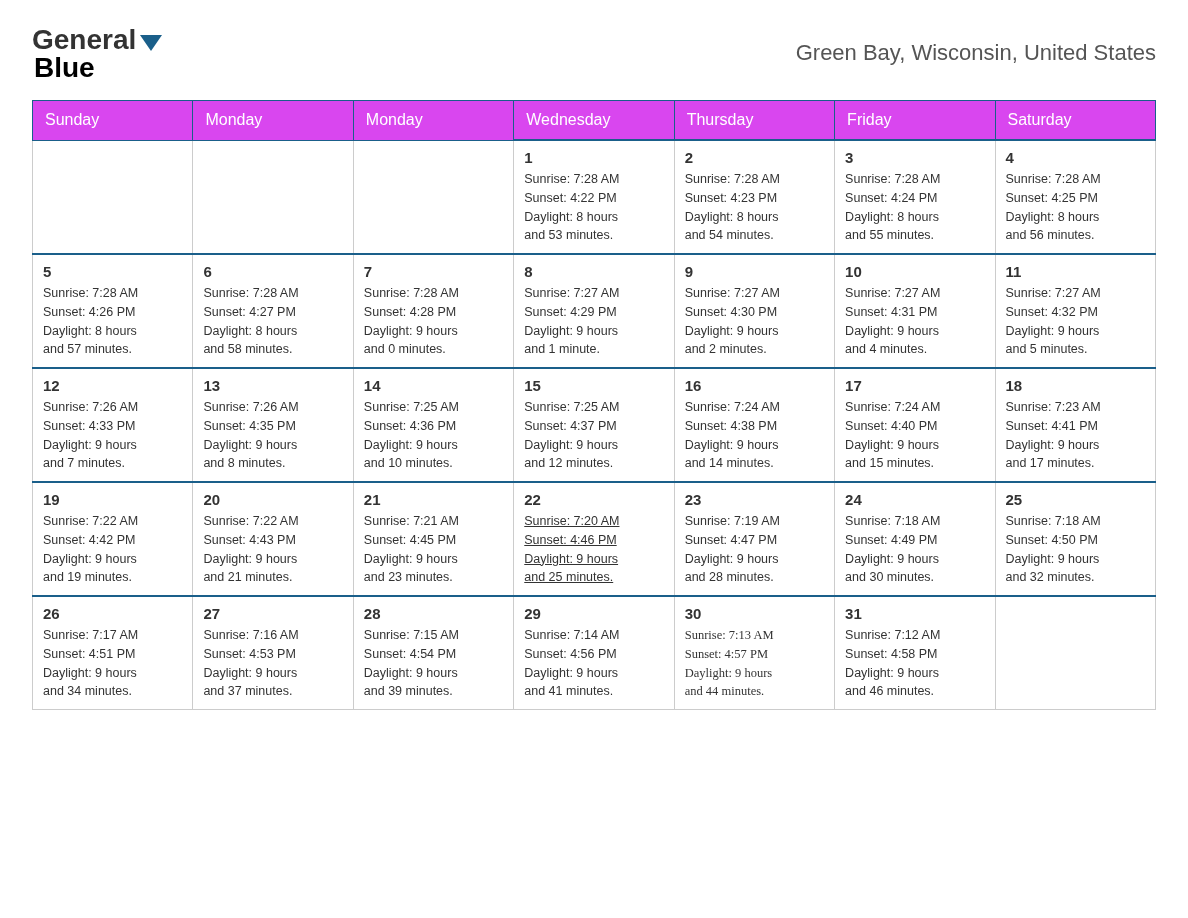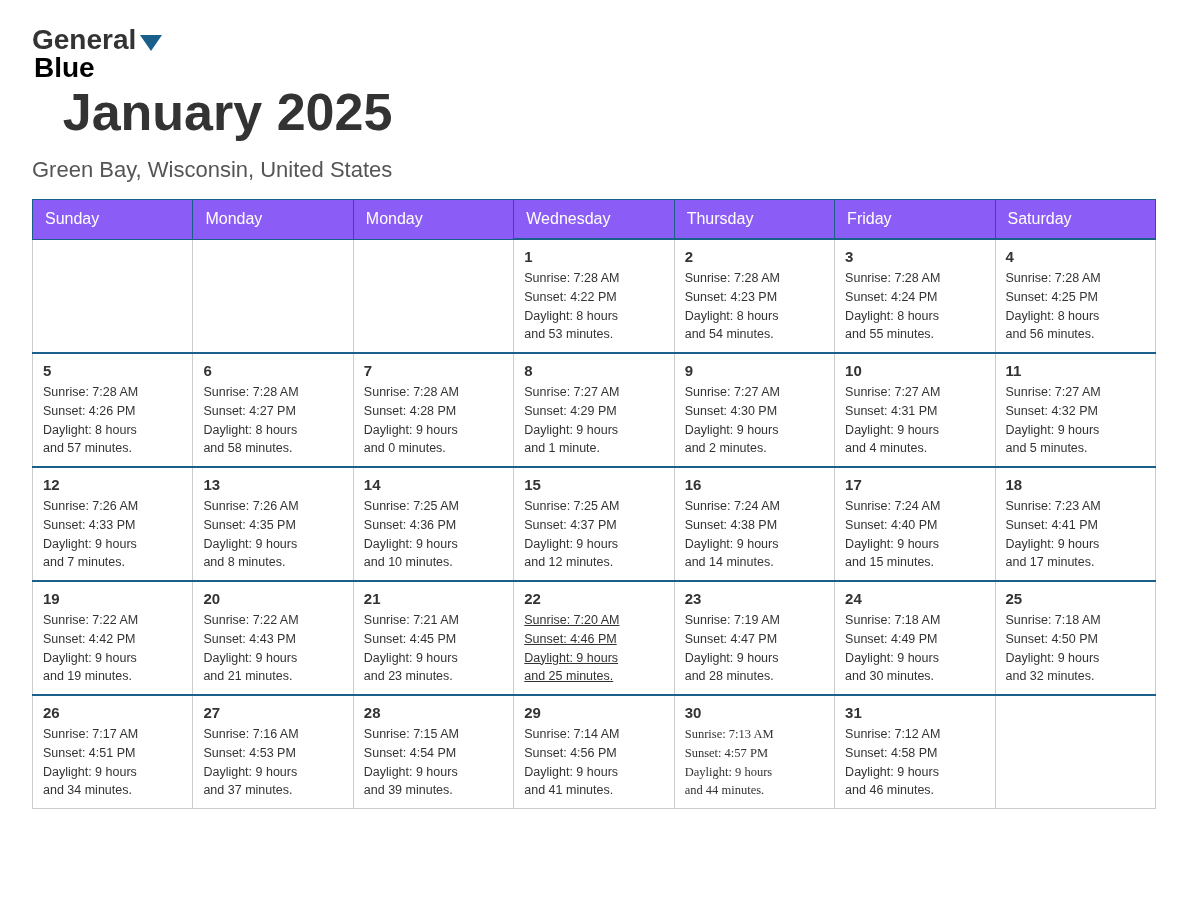--- a/index.html
+++ b/index.html
@@ -8,21 +8,20 @@
       background: #fff;
       padding: 24px 32px;
       width: 1188px;
       min-height: 918px;
     }
     .header {
       display: flex;
       justify-content: space-between;
       align-items: flex-start;
       margin-bottom: 16px;
-      flex-direction: column;
     }
     .logo {
       display: flex;
       flex-direction: column;
       align-items: flex-start;
     }
     .logo-general {
       font-size: 28px;
       font-weight: bold;
       color: #333;
@@ -45,21 +44,21 @@
       font-size: 22px;
       color: #555;
       margin-top: 16px;
     }
     .calendar {
       width: 100%;
       border-collapse: collapse;
       border: 1px solid #ccc;
     }
     .calendar th {
-      background-color: #8b5cf6;
+      background-color: #d946ef;
       color: #fff;
       padding: 10px 12px;
       text-align: left;
       font-size: 16px;
       font-weight: normal;
       border: 1px solid #1a5f8a;
     }
     .calendar td {
       vertical-align: top;
       padding: 8px 10px;
@@ -97,21 +96,20 @@
   <div class="logo">
     <div class="logo-wrapper">
       <span class="logo-general">General</span>
       <div style="display:flex; flex-direction:column; align-items:center; margin-left:2px;">
         <div style="width:0;height:0;border-left:11px solid transparent;border-right:11px solid transparent;border-top:16px solid #1a5f8a;margin-top:6px;"></div>
       </div>
     </div>
     <span class="logo-blue" style="margin-top:-4px; margin-left:2px;">Blue</span>
   </div>
   <div class="title-section">
-    <div class="calendar-title">January 2025</div>
     <div class="calendar-subtitle">Green Bay, Wisconsin, United States</div>
   </div>
 </div>
 
 <table class="calendar">
   <thead>
     <tr>
     <th>Sunday</th>
         <th>Monday</th>
         <th>Monday</th>

